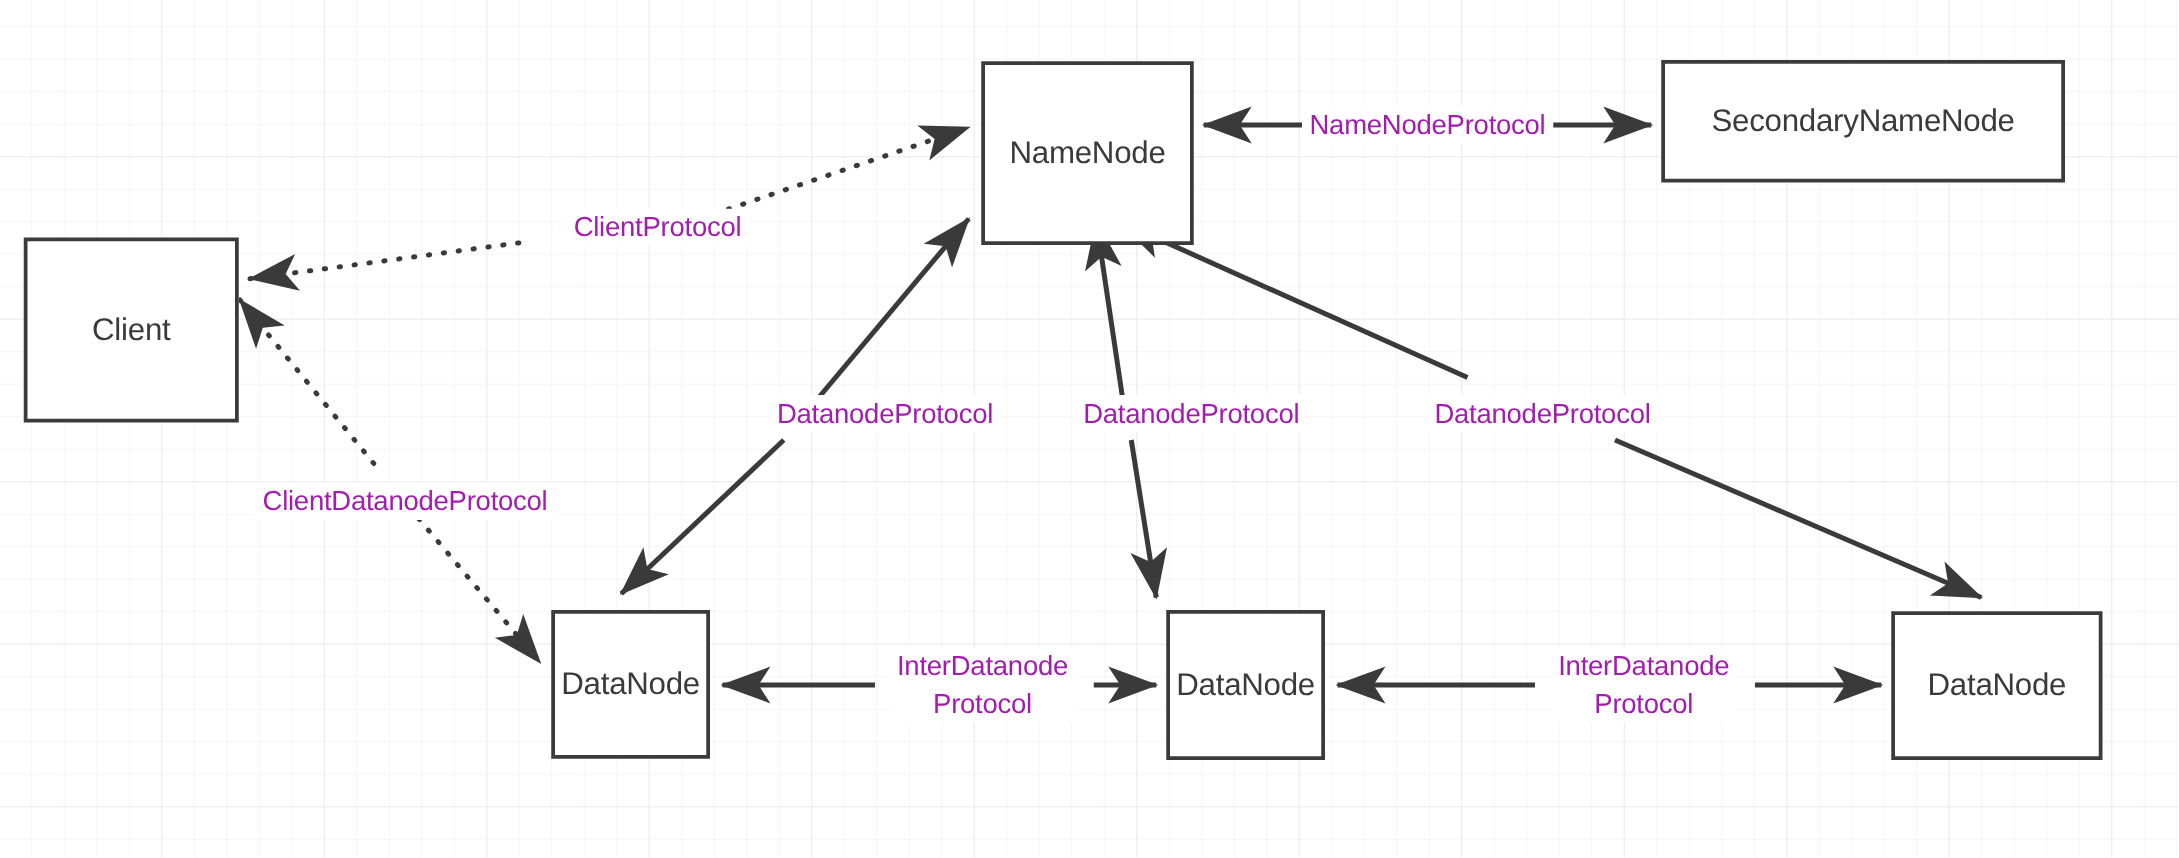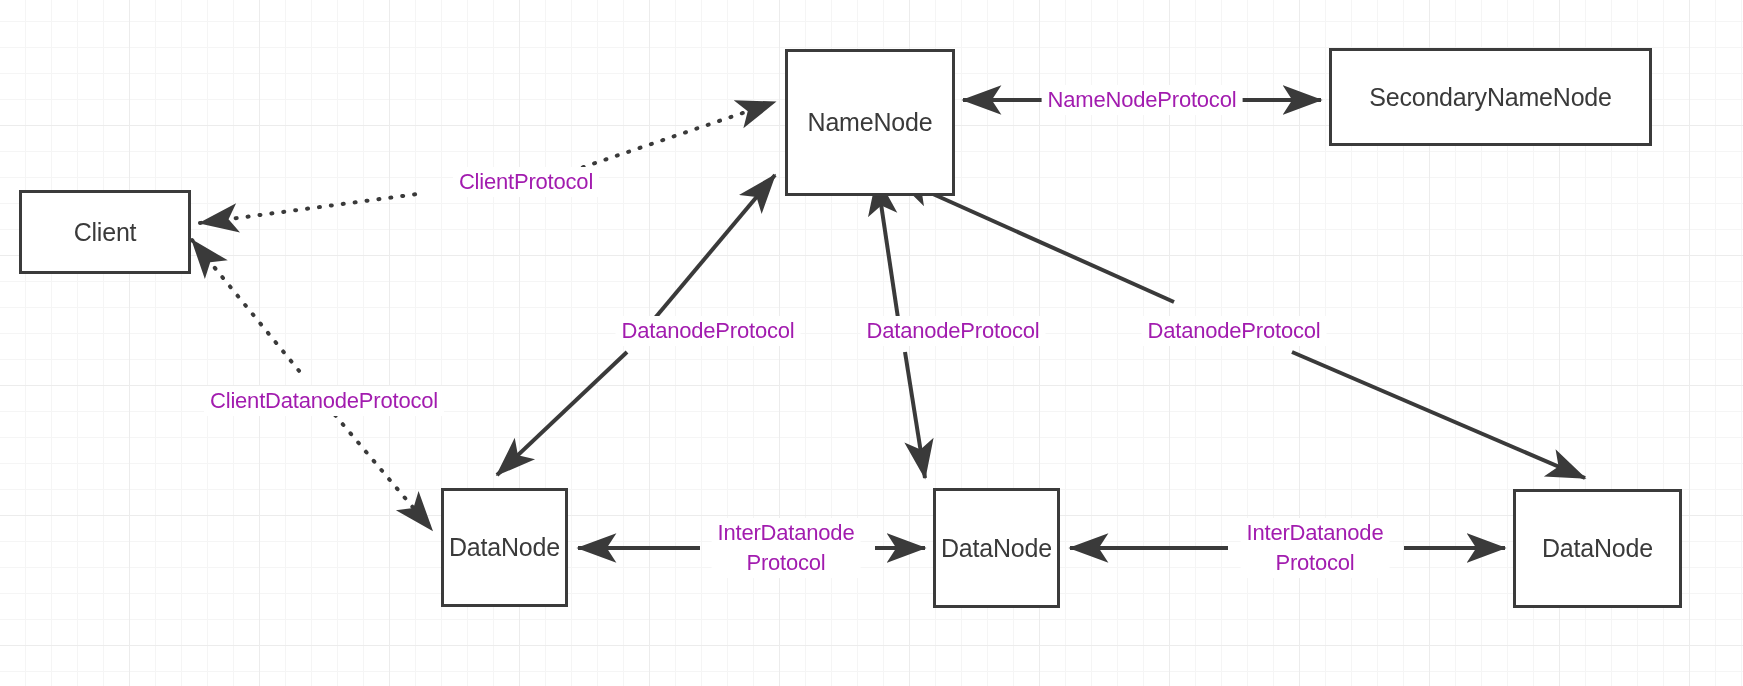--- a/index.html
+++ b/index.html
@@ -120,21 +120,21 @@
       <line x1="875" y1="548" x2="925" y2="548" stroke="#3a3a3a" stroke-width="4" marker-end="url(#ah)"></line>
     </g>
 
      DataNode3 --&gt;
     <g>
       <line x1="1070" y1="548" x2="1228" y2="548" stroke="#3a3a3a" stroke-width="4" marker-start="url(#ah-start)"></line>
       <line x1="1404" y1="548" x2="1505" y2="548" stroke="#3a3a3a" stroke-width="4" marker-end="url(#ah)"></line>
     </g>
   </svg>
 
-  <div class="node" style="left:19px; top:190px; width:172px; height:84px;">
+  <div class="node" style="left:19px; top:190px; width:172px; height:148px;">
     <span>Client</span>
   </div>
 
   <div class="node" style="left:785px; top:49px; width:170px; height:147px;">
     <span>NameNode</span>
   </div>
 
   <div class="node" style="left:1329px; top:48px; width:323px; height:98px;">
     <span>SecondaryNameNode</span>
   </div>

